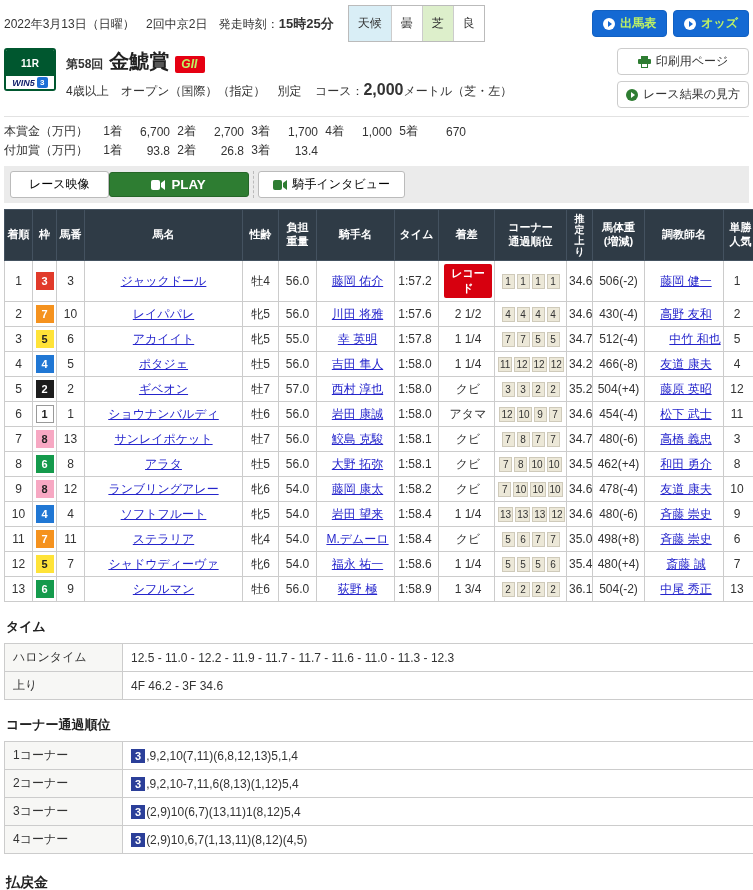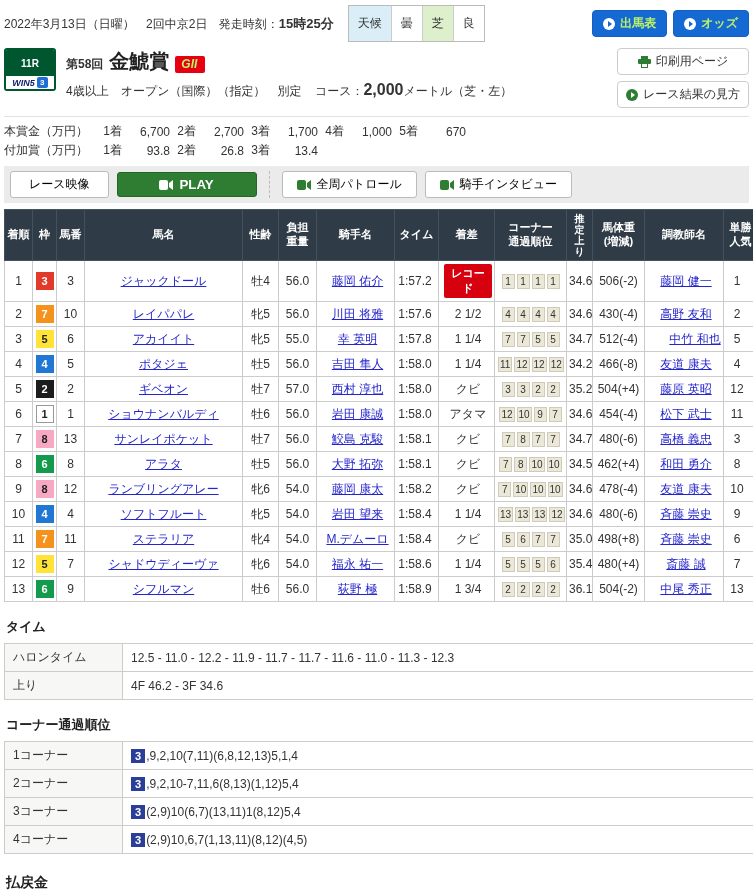--- a/index.html
+++ b/index.html
@@ -53,21 +53,21 @@
 
   
   .prize { border-top: 1px solid #e2e2e2; margin-top: 8px; padding: 5px 0 6px 0; }
   .prize table { border-collapse: collapse; }
   .prize td { font-size: 12px; padding: 1px 0; }
   .prize .plabel { width: 92px; }
   .prize .rank { width: 30px; text-align: right; padding-right: 4px; }
   .prize .val { width: 44px; text-align: right; }
 
   
-  .videobar { background: #ebebeb; padding: 5px 6px; display: flex; align-items: center; gap: 8px; }
+  .videobar { background: #ebebeb; padding: 5px 6px; display: flex; align-items: center; }
   .btn-vid { background: #fff; border: 1px solid #bbb; border-radius: 3px; padding: 4px 14px; font-size: 12px; display: inline-flex; align-items: center; gap: 6px; cursor: pointer; }
   .btn-play { background: #2e7d32; border: 1px solid #256628; border-radius: 3px; color: #fff; font-weight: bold; width: 140px; justify-content: center; padding: 4px 0; display: inline-flex; align-items: center; gap: 6px; cursor: pointer; }
   .vdivider { border-left: 1px dashed #bbb; align-self: stretch; margin: 0 4px; }
 
   
   table.results { border-collapse: collapse; width: 753px; table-layout: fixed; margin-top: 6px; }
   table.results th {
     background: #2f3b46; color: #fff; font-size: 11px; font-weight: bold;
     border: 1px solid #445260; padding: 3px 1px; vertical-align: middle;
     white-space: pre-line; line-height: 1.25;
@@ -202,27 +202,20 @@
       <span>レース映像</span>
     </button>
     <button class="btn-play">
       <svg width="14" height="10" viewBox="0 0 14 10">
           <rect width="9" height="10" rx="2" fill="#fff"></rect>
           <path d="M10 3 L14 0 V10 L10 7 Z" fill="#fff"></path>
         </svg>
       <span>PLAY</span>
     </button>
     <div class="vdivider"></div>
-    <button class="btn-vid">
-      <svg width="14" height="10" viewBox="0 0 14 10">
-          <rect width="9" height="10" rx="2" fill="#2e7d32"></rect>
-          <path d="M10 3 L14 0 V10 L10 7 Z" fill="#2e7d32"></path>
-        </svg>
-      <span>全周パトロール</span>
-    </button>
     <button class="btn-vid">
       <svg width="14" height="10" viewBox="0 0 14 10">
           <rect width="9" height="10" rx="2" fill="#2e7d32"></rect>
           <path d="M10 3 L14 0 V10 L10 7 Z" fill="#2e7d32"></path>
         </svg>
       <span>騎手インタビュー</span>
     </button>
   </div>
 
   <table class="results">

